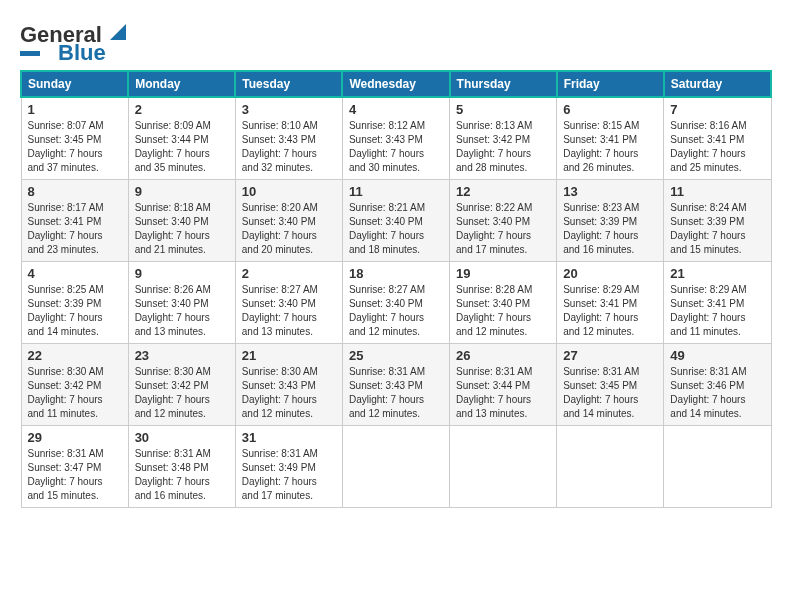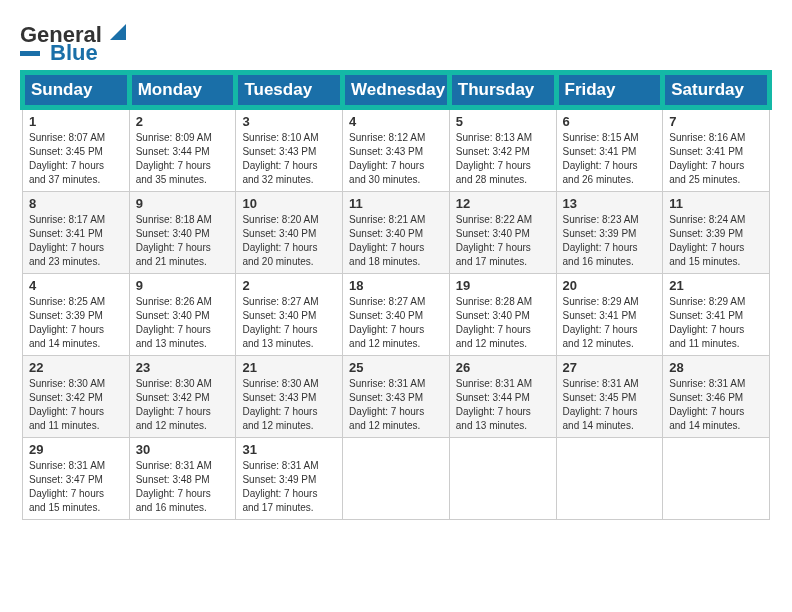--- a/index.html
+++ b/index.html
@@ -43,23 +43,23 @@
     .calendar-table {
       width: 100%;
       border-collapse: collapse;
       table-layout: fixed;
     }
     .calendar-table th {
       background-color: #1a6fa8;
       color: #fff;
       text-align: left;
       padding: 5px 6px;
-      font-size: 17px;
+      font-size: 12px;
       font-weight: bold;
-      border: 5px solid #14b8a6;
+      border: 2px solid #14b8a6;
     }
     .calendar-table td {
       vertical-align: top;
       padding: 4px 6px;
       font-size: 9.5px;
       color: #333;
       border: 1px solid #ccc;
       height: 82px;
       background: #fff;
     }
@@ -87,21 +87,21 @@
 
 <div class="page">
   <div class="header-row">
     <div class="logo">
       <div style="display:flex; align-items:flex-end; gap:0;">
         <span style="font-size:22px; font-weight:bold; color:#333; line-height:1;">General</span>
         <svg width="22" height="22" viewBox="0 0 22 22" style="margin-left:2px; margin-bottom:2px;">
           <polygon points="6,18 22,2 22,18" fill="#1a6fa8"></polygon>
         </svg>
       </div>
-      <div style="display:flex; align-items:center; gap:8px; margin-top:-4px;">
+      <div style="display:flex; align-items:center; gap:16px; margin-top:-4px;">
         <div style="background:#1a6fa8; height:5px; width:20px;"></div>
         <span style="font-size:22px; font-weight:bold; color:#1a6fa8; margin-left:2px; line-height:1;">Blue</span>
       </div>
     </div>
     <div class="title-section">
       <div class="month-title"></div>
       <div class="location-title"></div>
     </div>
   </div>
 
@@ -227,21 +227,21 @@
         </td>
           <td>
           <span class="day-number">26</span>
           <span class="cell-text">Sunrise: 8:31 AM<br>Sunset: 3:44 PM<br>Daylight: 7 hours and 13 minutes.</span>
         </td>
           <td>
           <span class="day-number">27</span>
           <span class="cell-text">Sunrise: 8:31 AM<br>Sunset: 3:45 PM<br>Daylight: 7 hours and 14 minutes.</span>
         </td>
           <td>
-          <span class="day-number">28</span>
+          <span class="day-number">49</span>
           <span class="cell-text">Sunrise: 8:31 AM<br>Sunset: 3:46 PM<br>Daylight: 7 hours and 14 minutes.</span>
         </td>
         </tr>
         <tr>
           <td>
           <span class="day-number">29</span>
           <span class="cell-text">Sunrise: 8:31 AM<br>Sunset: 3:47 PM<br>Daylight: 7 hours and 15 minutes.</span>
         </td>
           <td>
           <span class="day-number">30</span>

